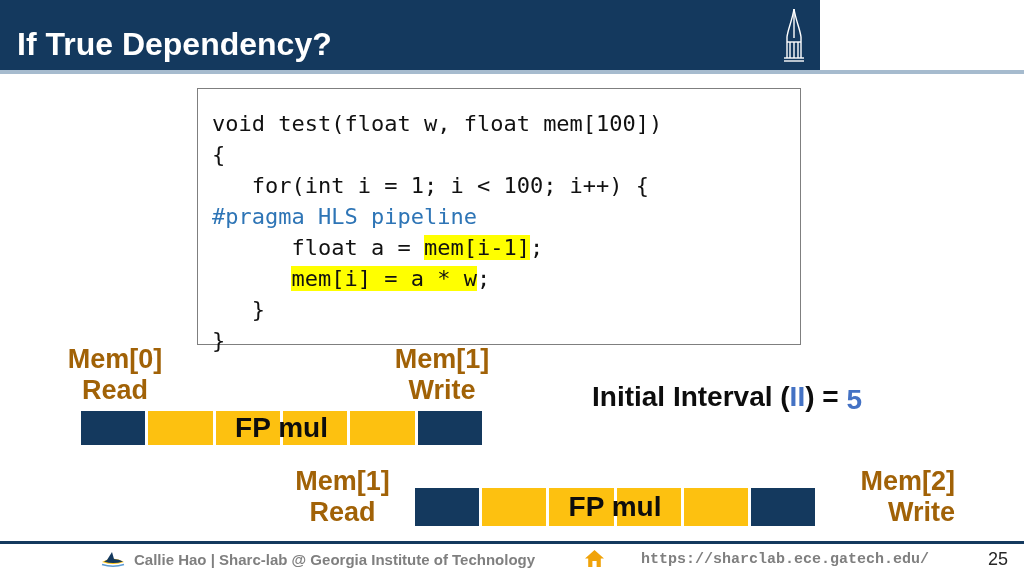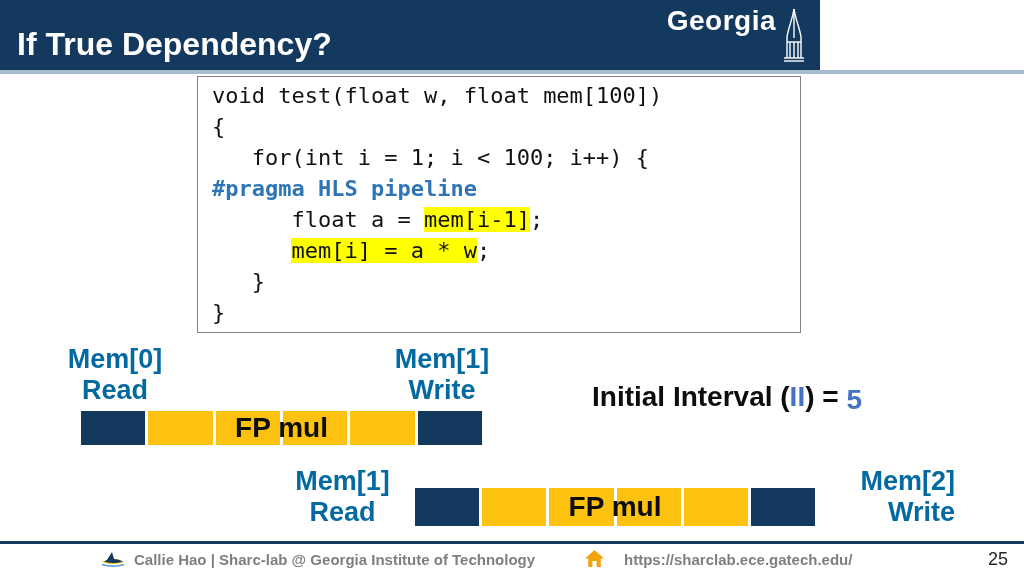--- a/index.html
+++ b/index.html
@@ -22,32 +22,32 @@
   }
   .slide-title{
     position:absolute; left:17px; top:26px; margin:0;
     font-size:32px; font-weight:700; color:#ffffff; letter-spacing:0px;
   }
   .gt-logo{position:absolute; right:12px; top:8px; display:flex; align-items:flex-start;}
   .gt-text{text-align:right; color:#ffffff; font-weight:700; line-height:25px; font-size:28px; letter-spacing:0.5px;}
   .gt-tower{margin-left:4px; margin-top:0px;}
   
   .code-box{
-    position:absolute; left:197px; top:76px; width:604px; height:257px;
+    position:absolute; left:197px; top:88px; width:604px; height:257px;
     border:1px solid #7f7f7f; background:#ffffff; box-sizing:border-box;
     font-family:"DejaVu Sans Mono","Liberation Mono",monospace;
     font-size:22px; line-height:31px; color:#111111;
-    padding:3px 0 0 14px; white-space:pre;
+    padding:19px 0 0 14px; white-space:pre;
   }
   .code-line{white-space:pre;}
-  .c-pragma{color:var(--c-pragma_blue); font-weight:700;}
+  .c-pragma{color:var(--c-pragma_blue); font-weight:400;}
   .c-hl{background:var(--c-highlight);}
   
   .mem-label{
-    position:absolute; text-align:center; color:#0369a1;
+    position:absolute; text-align:center; color:#a16207;
     font-size:27px; font-weight:700; line-height:31px;
   }
   .interval{
     position:absolute; left:592px; top:381px; color:#0d0d0d;
     font-size:28px; font-weight:700; white-space:nowrap;
   }
   .interval .blue{color:var(--c-accent_blue);}
   .interval .val{position:relative; top:3px;}
   
   .bar{position:absolute;text-align:right;}
@@ -61,33 +61,32 @@
     font-size:28px; font-weight:700; color:#0d0d0d; pointer-events:none;
   }
   #bar1{left:81px; top:411px; width:401px; height:34px;}
   #bar2{left:415px; top:488px; width:400px; height:38px;}
   
   .footer-divider{position:absolute; left:0; top:541px; width:1024px; height:3px; background:var(--c-navy);}
   .footer{position:absolute; left:0; top:545px; width:1024px; height:31px; font-size:15px; font-weight:600; color:var(--c-footer_gray);padding-left:48px;}
   .footer .shark{position:absolute; left:100px; top:5px;}
   .footer .credit{position:absolute; left:134px; top:6px;}
   .footer .home{position:absolute; left:584px; top:4px;}
-  .footer .url{position:absolute; left:624px; top:6px; color:var(--c-footer_gray); text-decoration:none;}
+  .footer .url{position:absolute; left:641px; top:6px; color:var(--c-footer_gray); text-decoration:none;font-family:Liberation Mono, monospace;}
   .footer .page{position:absolute; left:948px; top:4px; font-size:18px; font-weight:400; color:#262626;margin-left:40px;}
 </style>
 </head>
 <body>
 
 <div class="slide">
 
   <div class="header">
     <h1 class="slide-title">If True Dependency?</h1>
     <div class="gt-logo">
       <div class="gt-text">
-        <div>Georgia</div>
       </div>
       <svg class="gt-tower" width="28" height="58" viewBox="0 0 28 58" fill="none" stroke="#ffffff" stroke-width="1.4">
         <path d="M14 1 L14 30"></path>
         <path d="M14 1 C12 13 8 21 7 29 L7 50"></path>
         <path d="M14 1 C16 13 20 21 21 29 L21 50"></path>
         <path d="M7 34 L21 34"></path>
         <path d="M10 34 L10 50"></path>
         <path d="M14 34 L14 50"></path>
         <path d="M18 34 L18 50"></path>
         <path d="M4 50 L24 50"></path>

